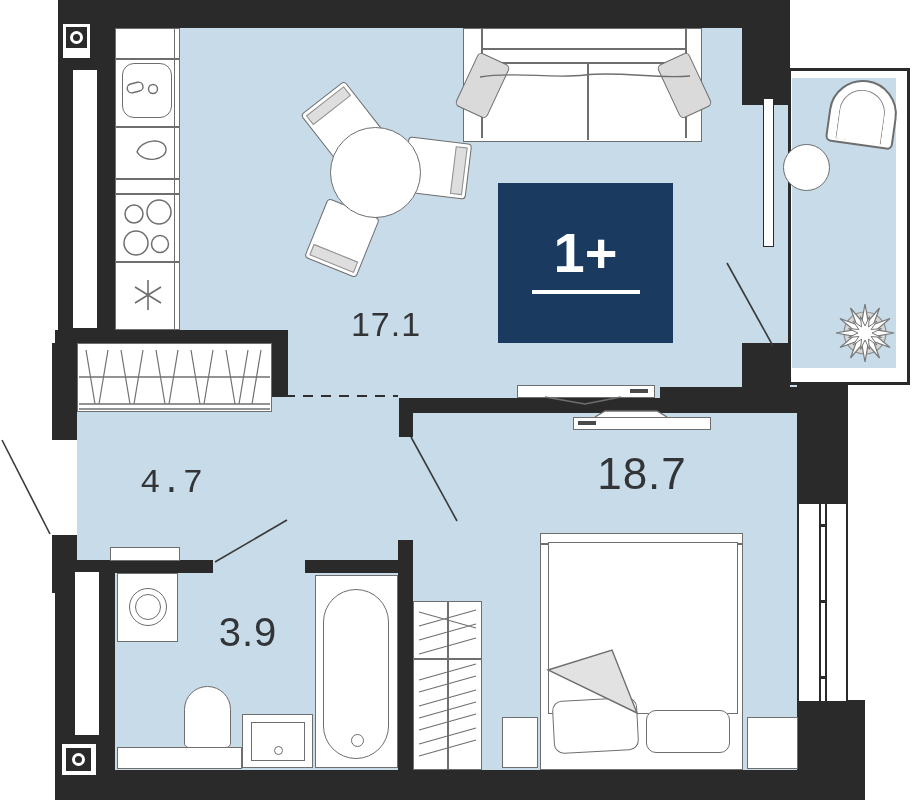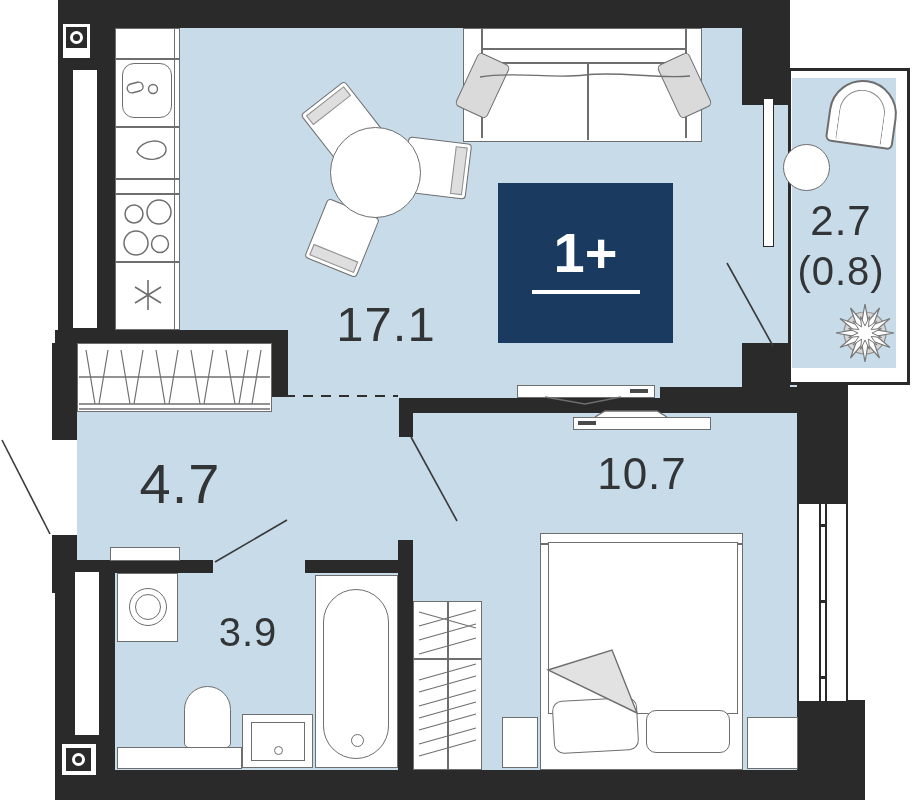--- a/index.html
+++ b/index.html
@@ -198,25 +198,23 @@
 
     <polygon points="548,670 612,650 637,713" fill="#e2e2e2" stroke="#6e6e6e" stroke-width="1.4"></polygon>
 
     <g>
       <circle cx="865" cy="333" r="21" fill="#d6d6d6" stroke="#8c8c8c" stroke-width="1.2"></circle>
       <polygon fill="#ffffff" stroke="#777777" stroke-width="1.2" points="894,333 876.6,336.1 890,347.5 873.5,341.5 879.5,358 868,344.6 865,362 861.9,344.6 850.5,358 856.5,341.5 840,347.5 853.4,336.1 836,333 853.4,329.9 840,318.5 856.5,324.5 850.5,308 861.9,321.4 865,304 868.1,321.4 879.5,308 873.5,324.5 890,318.5 876.6,329.9"></polygon>
       <polygon fill="#ffffff" stroke="#777777" stroke-width="1" points="872,333 881.4,337.4 871.1,336.5 877,345 868.5,339.1 869.4,349.4 865,340 860.6,349.4 861.5,339.1 853,345 858.9,336.5 848.6,337.4 858,333 848.6,328.6 858.9,329.5 853,321 861.5,326.9 860.6,316.6 865,326 869.4,316.6 868.5,326.9 877,321 871.1,329.5 881.4,328.6"></polygon>
     </g>
   </svg>
 
-  <div class="room-label" style="left:386px;top:324px;font-size:49px;">17.1</div>
-  <div class="room-label" style="left:180px;top:483px;font-size:56px;">4.7</div>
+  <div class="room-label" style="left:386px;top:324px;font-size:34px;">17.1</div>
+  <div class="room-label" style="left:172px;top:483px;font-size:34px;font-family:Liberation Mono, monospace;">4.7</div>
   <div class="room-label" style="left:248px;top:632px;font-size:40px;">3.9</div>
-  <div class="room-label" style="left:642px;top:474px;font-size:44px;">10.7</div>
-  <div class="room-label" style="left:841px;top:221px;font-size:42px;">2.7</div>
-  <div class="room-label" style="left:841px;top:271px;font-size:40px;">(0.8)</div>
+  <div class="room-label" style="left:642px;top:474px;font-size:44px;">18.7</div>
 
   <div id="badge">
     <div class="type">1+</div>
     <div class="divider"></div>
   </div>
 
 </div>
 
 </body></html>

